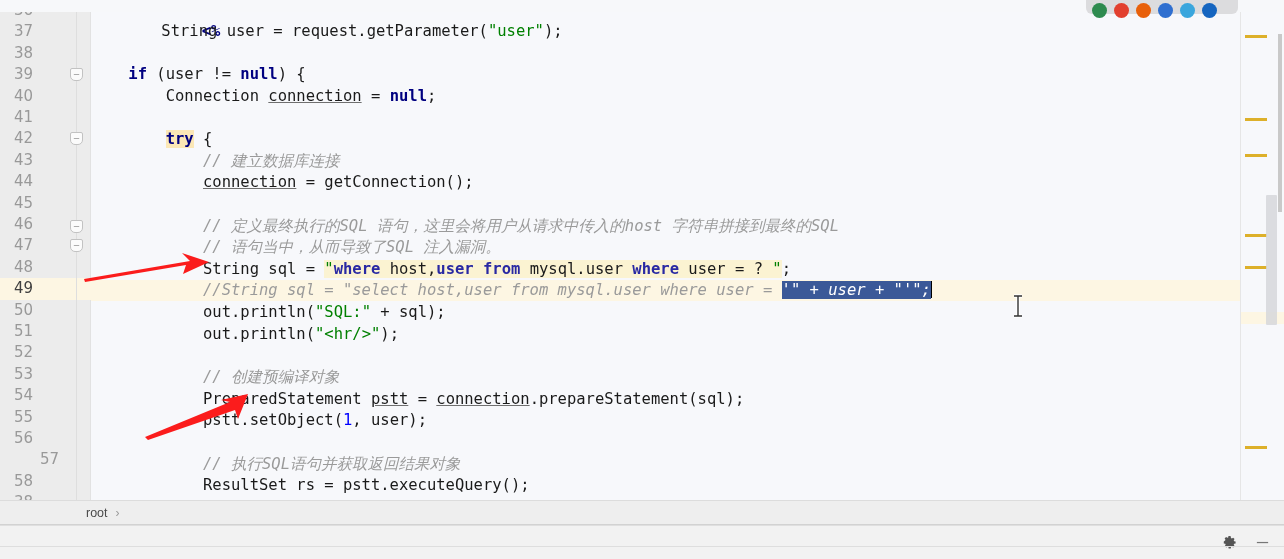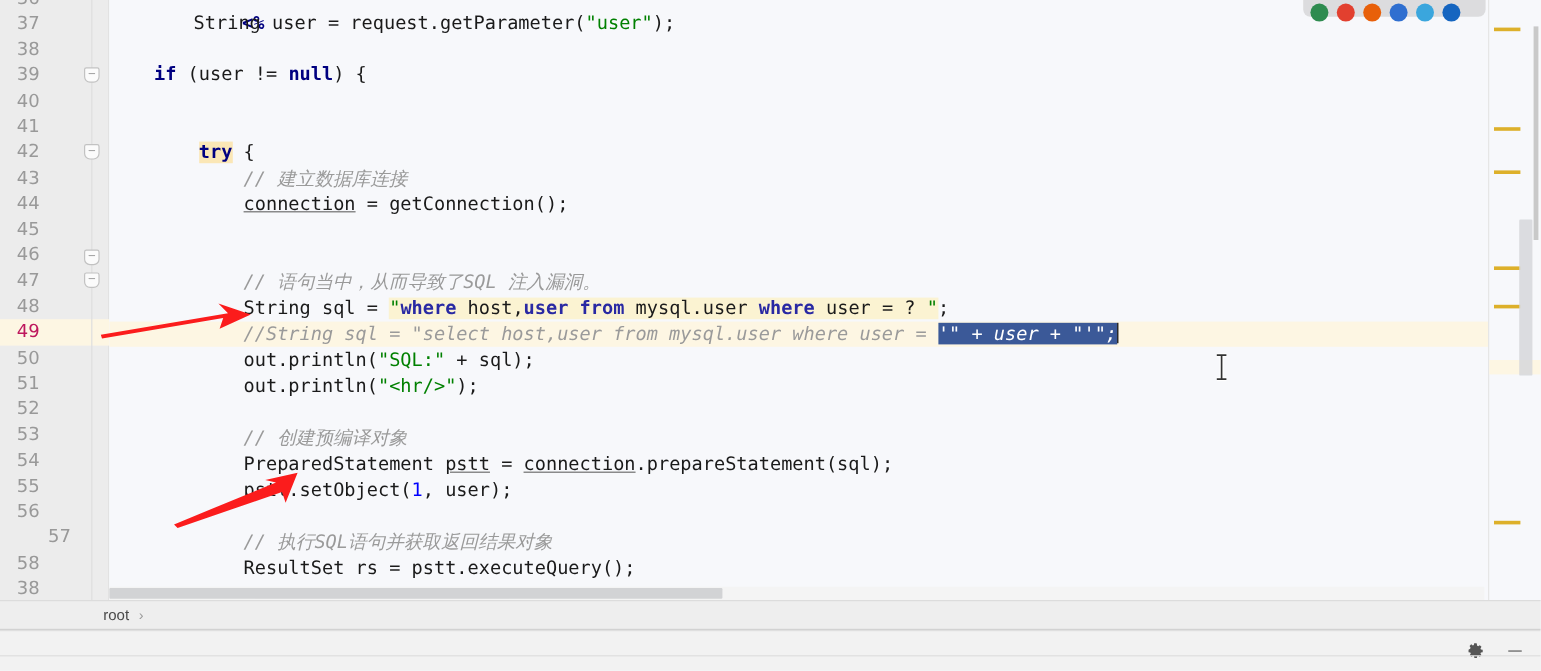--- a/index.html
+++ b/index.html
@@ -27,41 +27,41 @@
   }
   .dock .dot {
     width: 15px; height: 15px; border-radius: 50%;
     flex: 0 0 auto;
     margin-bottom: -5px;
   }
 
   
   .editor {
     position: absolute;
-    top: 0; left: 0; width: 1284px; height: 500px;
+    top: 12px; left: 0; width: 1284px; height: 500px;
     background: #f7f8fb;
     overflow: hidden;
   }
 
   
   .gutter {
     position: absolute; top: 0; left: 0;
     width: 91px; height: 500px;
     background: #ececec;
     border-right: 1px solid #e2e2e2;
   }
   .gutter-line {
     position: absolute; left: 0; width: 91px; height: 21.4px;
     font-family: "DejaVu Sans", sans-serif;
     font-size: 15px; color: #999999;
     text-align: right; padding-right: 58px;
     line-height: 21.4px;
     white-space: nowrap;
   }
-  .gutter-line.cur { background: #fdf6e3; color: #be185d; }
+  .gutter-line.cur { background: #fdf6e3; color: #404040; }
 
   
   .fold {
     position: absolute; left: 70px;
     width: 13px; height: 13px;
     border: 1px solid #c2c2c2;
     background: #fbfbfb;
     border-radius: 2px 2px 5px 5px;
     color: #9a9a9a;
     font-size: 11px; line-height: 10px; text-align: center;
@@ -229,31 +229,33 @@
       <div class="row" style="top:-12px;">
         <span style="display:inline-block;width:36px;"></span><span class="kw">&lt;%</span>
       </div>
 
       <div class="row" style="top:9px;padding-left:33px;">    <span>String user = request.getParameter(</span><span class="str">"user"</span><span>);</span></div>
 
       <div class="row" style="top:31px;"></div>
 
       <div class="row" style="top:52px;">    <span class="kw">if</span><span> (user != </span><span class="kw">null</span><span>) {</span></div>
 
+      <div class="row" style="top:74px;">        <span>Connection </span><span class="fld">connection</span><span> = </span><span class="kw">null</span><span>;</span></div>
 
       <div class="row" style="top:95px;"></div>
 
       <div class="row" style="top:117px;">        <span class="kw tryhl">try</span><span> {</span></div>
 
       <div class="row cmt" style="top:139px;">            <span>// 建立数据库连接</span></div>
 
       <div class="row" style="top:160px;">            <span class="fld">connection</span><span> = getConnection();</span></div>
 
       <div class="row" style="top:182px;"></div>
 
+      <div class="row cmt" style="top:204px;">            <span>// 定义最终执行的SQL 语句，这里会将用户从请求中传入的host 字符串拼接到最终的SQL</span></div>
 
       <div class="row cmt" style="top:225px;">            <span>// 语句当中，从而导致了SQL 注入漏洞。</span></div>
 
       <div class="row" style="top:247px;">            <span>String sql = </span><span class="sqlhl"><span class="str">"</span><span class="sqlkw">where</span><span> host,</span><span class="sqlkw">user</span><span> </span><span class="sqlkw">from</span><span> mysql.user </span><span class="sqlkw">where</span><span> user = ? </span><span class="str">"</span></span><span>;</span></div>
 
       <div class="row caret" style="top:268px;"><span class="cmt">            //String sql = "select host,user from mysql.user where user = </span><span class="sel cmt">'" + user + "'";</span><span class="caretbar"></span></div>
 
       <div class="row" style="top:290px;">            <span>out.println(</span><span class="str">"SQL:"</span><span> + sql);</span></div>
 
       <div class="row" style="top:312px;">            <span>out.println(</span><span class="str">"&lt;hr/&gt;"</span><span>);</span></div>

